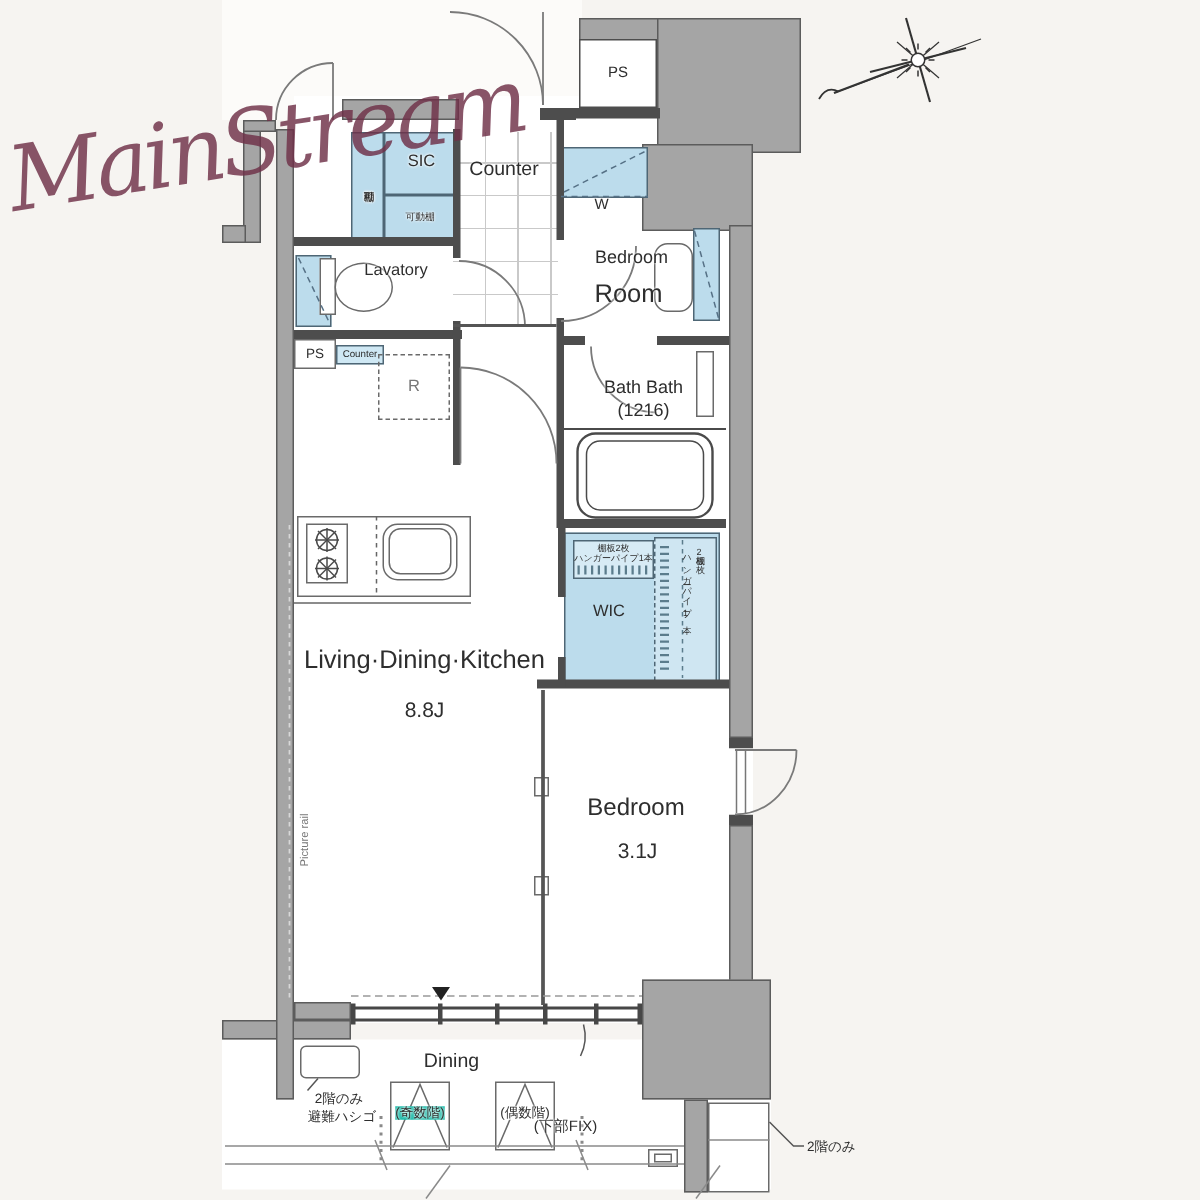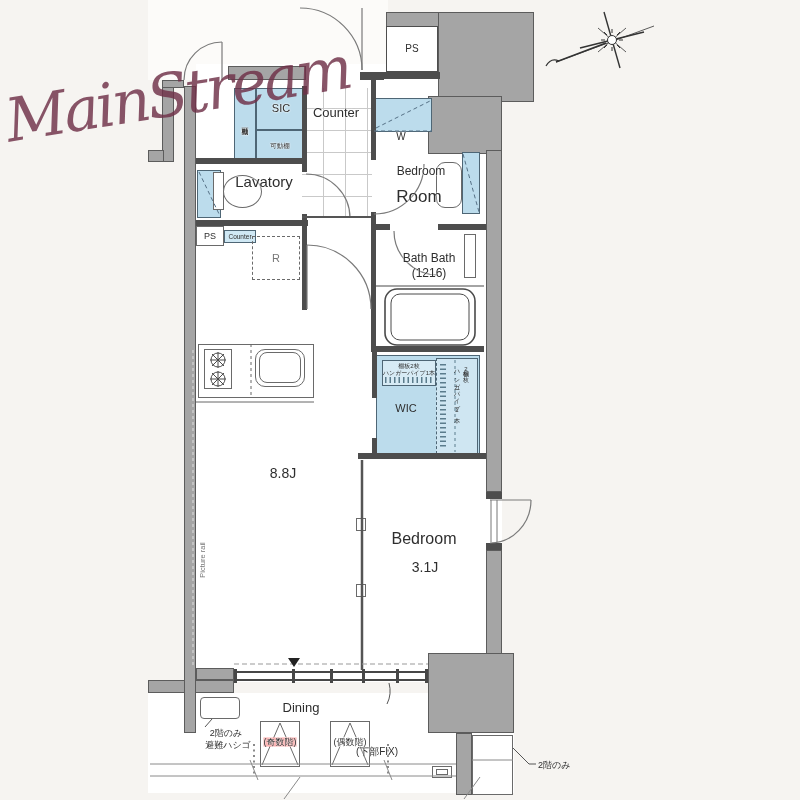--- a/index.html
+++ b/index.html
@@ -215,46 +215,47 @@
         <line x1="617" y1="35" x2="620" y2="32"></line>
           <line x1="607" y1="45" x2="604" y2="48"></line>
       </g>
     </g>
   </svg>
 
   <div class="lbl" style="left:336px;top:112px;font-size:13px;">Counter</div>
   <div class="lbl" style="left:281px;top:108px;font-size:11px;">SIC</div>
   <div class="lbl vtext" style="left:245px;top:122px;font-size:7px;">可動棚</div>
   <div class="lbl" style="left:280px;top:146px;font-size:6.5px;">可動棚</div>
-  <div class="lbl" style="left:264px;top:181px;font-size:15px;">Lavatory</div>
+  <div class="lbl" style="left:264px;top:181px;font-size:11px;">Lavatory</div>
   <div class="lbl" style="left:401px;top:137px;font-size:10px;">W</div>
   <div class="lbl" style="left:421px;top:171px;font-size:12px;">Bedroom</div>
   <div class="lbl" style="left:419px;top:196px;font-size:17px;">Room</div>
   <div class="lbl" style="left:412px;top:49px;font-size:10px;">PS</div>
   <div class="lbl" style="left:210px;top:236px;font-size:9px;">PS</div>
   <div class="lbl" style="left:240px;top:237px;font-size:6.5px;text-shadow:none;">Counter</div>
   <div class="lbl" style="left:276px;top:258px;font-size:11px;color:#777;">R</div>
   <div class="lbl" style="left:429px;top:258px;font-size:12px;">Bath Bath</div>
   <div class="lbl" style="left:429px;top:273px;font-size:12px;">(1216)</div>
   <div class="lbl" style="left:406px;top:408px;font-size:11px;text-shadow:none;">WIC</div>
   <div class="lbl" style="left:409px;top:366px;font-size:6px;text-shadow:none;">棚板2枚</div>
   <div class="lbl" style="left:409px;top:373px;font-size:6px;text-shadow:none;">ハンガーパイプ1本</div>
   <div class="abs" style="left:452px;top:366px;width:22px;height:88px;z-index:30;">
     <div class="vtext" style="font-size:6px;height:88px;color:#2e2e2e;">
       <div>棚板2枚</div>
       <div>ハンガーパイプ1本</div>
     </div>
   </div>
+  <div class="lbl" style="left:283px;top:440px;font-size:17px;">Living·Dining·Kitchen</div>
   <div class="lbl" style="left:283px;top:473px;font-size:14px;">8.8J</div>
   <div class="lbl" style="left:424px;top:539px;font-size:16px;">Bedroom</div>
   <div class="lbl" style="left:425px;top:567px;font-size:14px;">3.1J</div>
   <div class="lbl" style="left:203px;top:560px;font-size:7.5px;color:#777;transform:translate(-50%,-50%) rotate(-90deg);">Picture rail</div>
   <div class="lbl" style="left:301px;top:707px;font-size:13px;">Dining</div>
   <div class="lbl" style="left:377px;top:752px;font-size:10px;">(下部FIX)</div>
   <div class="lbl" style="left:226px;top:733px;font-size:9px;">2階のみ</div>
   <div class="lbl" style="left:228px;top:745px;font-size:9px;">避難ハシゴ</div>
-  <div class="lbl" style="left:280px;top:742px;font-size:9px;background:#fca5a5;">(奇数階)</div>
+  <div class="lbl" style="left:280px;top:742px;font-size:9px;background:#14b8a6;">(奇数階)</div>
   <div class="lbl" style="left:350px;top:742px;font-size:9px;background:#fff;">(偶数階)</div>
   <div class="lblL" style="left:538px;top:765px;font-size:9px;">2階のみ</div>
 
   <div id="watermark">MainStream</div>
 
 </div>
 
 </body></html>

